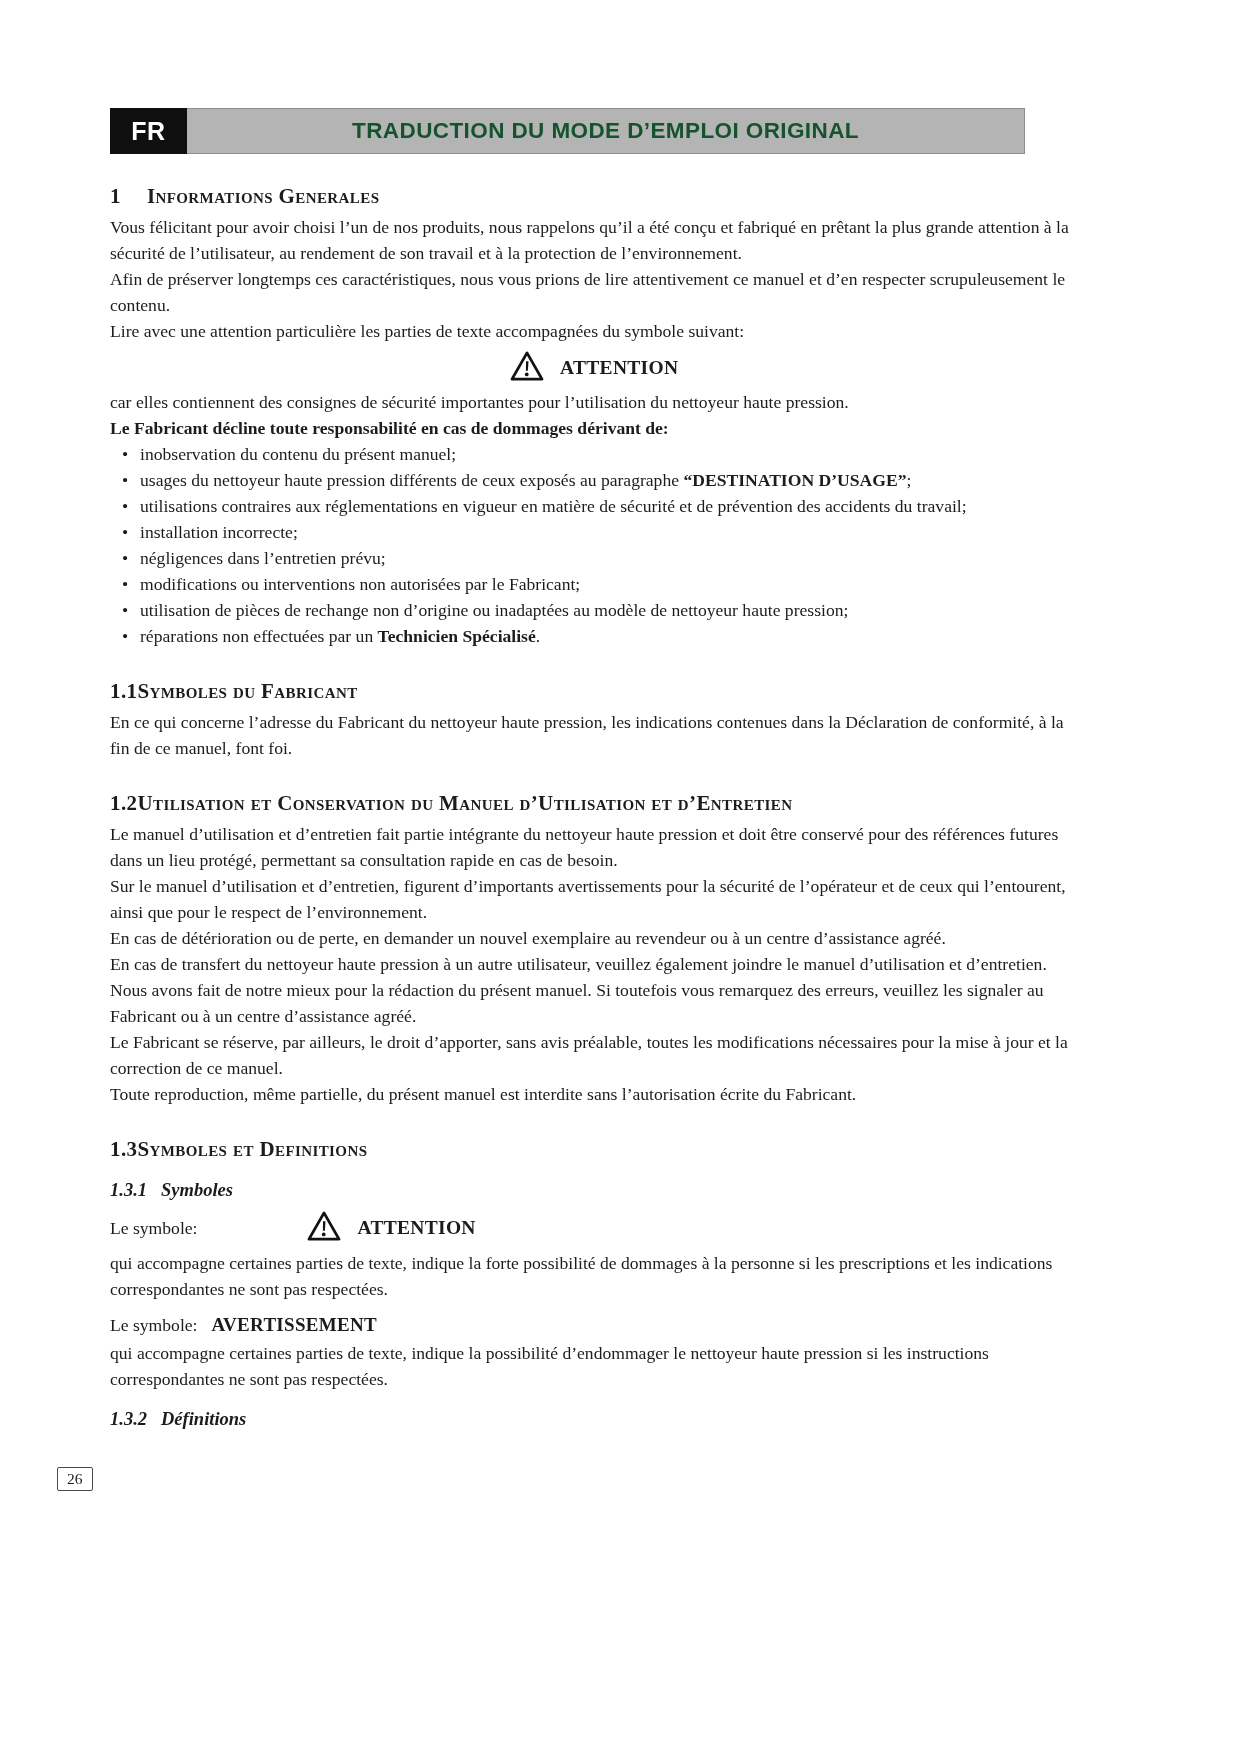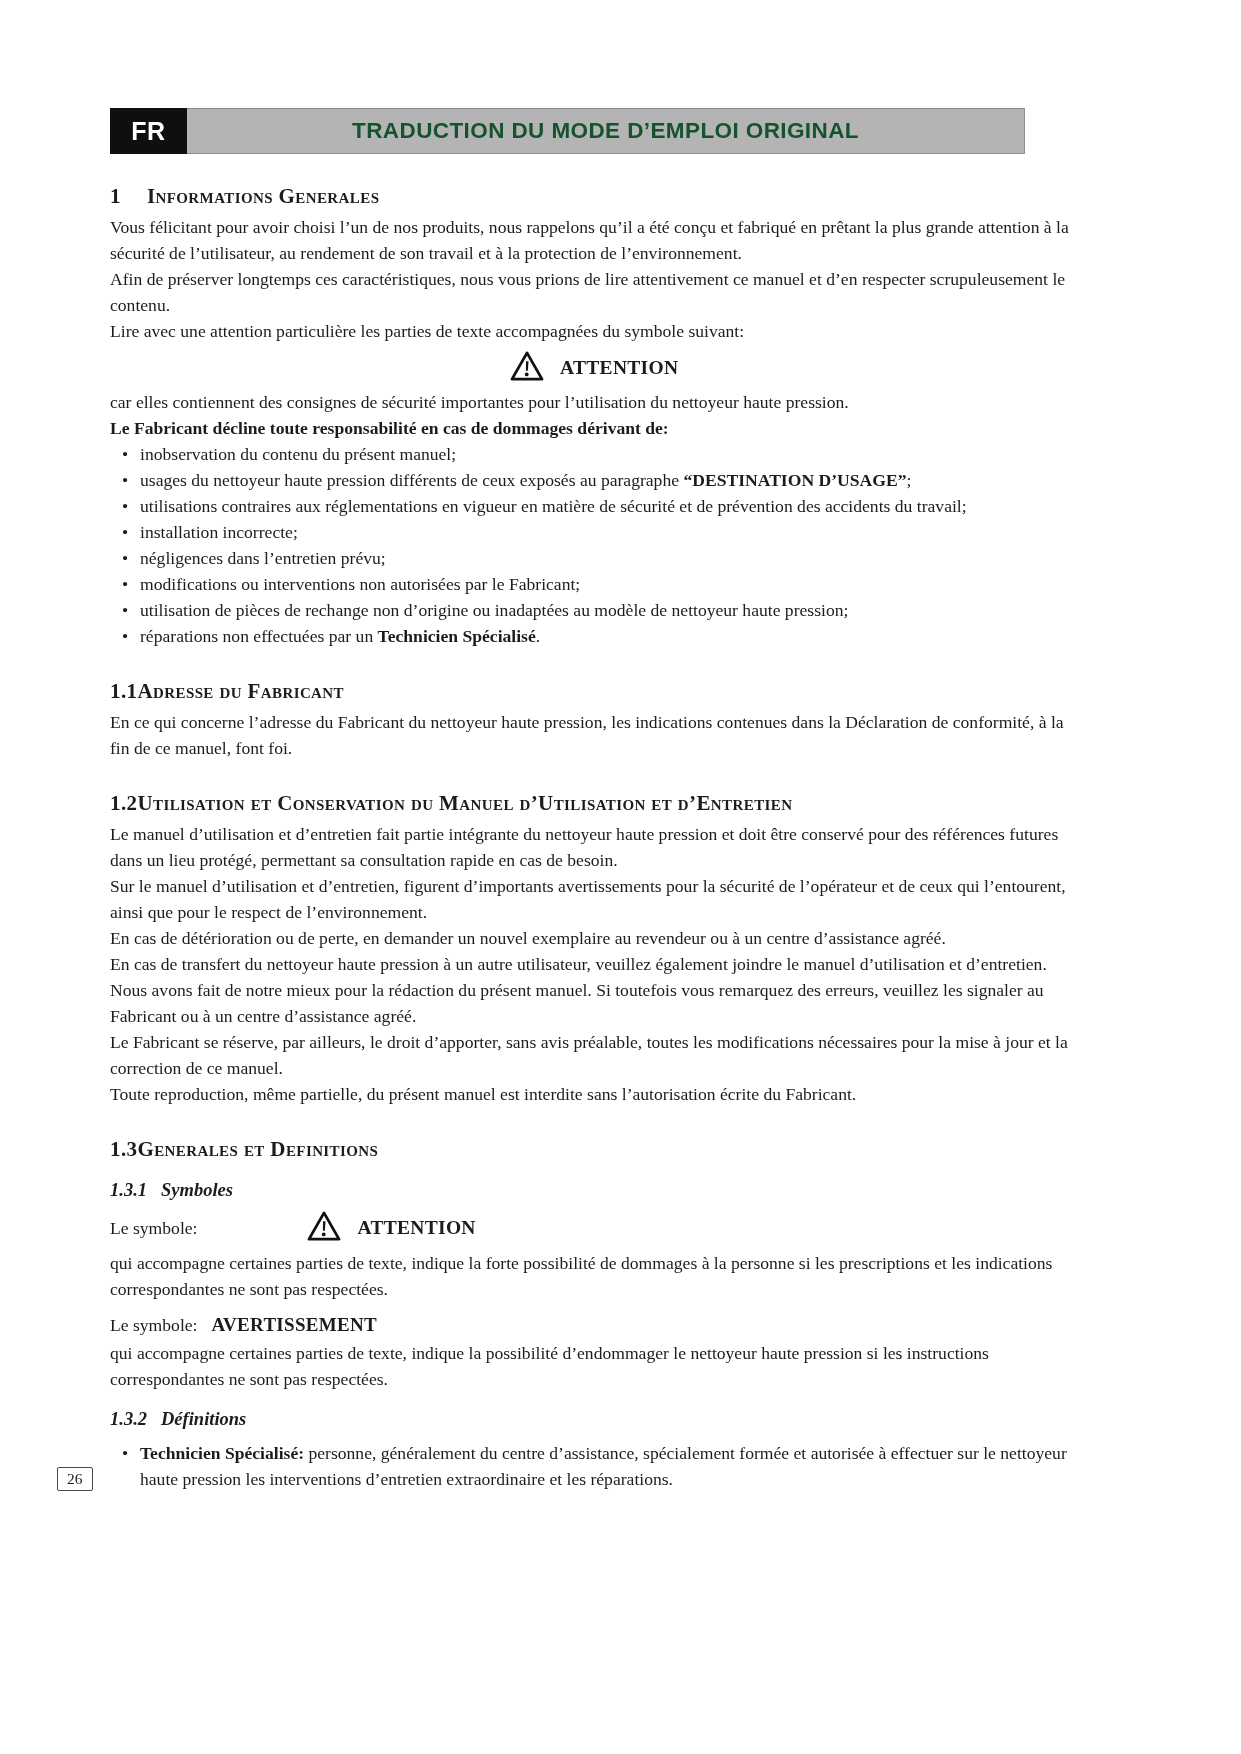--- a/index.html
+++ b/index.html
@@ -125,53 +125,50 @@
       <li><span>inobservation du contenu du présent manuel;</span><span class="bold"></span><span></span></li>
       <li><span>usages du  nettoyeur haute pression différents  de ceux  exposés  au  paragraphe </span><span class="bold">“DESTINATION D’USAGE”</span><span>;</span></li>
       <li><span>utilisations contraires aux réglementations en  vigueur en matière de sécurité et de prévention des accidents du travail;</span><span class="bold"></span><span></span></li>
       <li><span>installation incorrecte;</span><span class="bold"></span><span></span></li>
       <li><span>négligences dans l’entretien prévu;</span><span class="bold"></span><span></span></li>
       <li><span>modifications ou interventions non autorisées par le Fabricant;</span><span class="bold"></span><span></span></li>
       <li><span>utilisation de pièces de rechange non d’origine ou inadaptées au modèle de nettoyeur haute pression;</span><span class="bold"></span><span></span></li>
       <li><span>réparations non effectuées par un </span><span class="bold">Technicien Spécialisé</span><span>.</span></li>
     </ul>
 
-    <h2><span class="h-num-sm">1.1</span><span>Adresse du Fabricant</span></h2>
+    <h2><span class="h-num-sm">1.1</span><span>Symboles du Fabricant</span></h2>
     <p>En ce qui concerne l’adresse du Fabricant du nettoyeur haute pression, les indications contenues dans la Déclaration de conformité, à la fin de ce manuel, font foi.</p>
 
     <h2><span class="h-num-sm">1.2</span><span>Utilisation et Conservation du Manuel d’Utilisation et d’Entretien</span></h2>
     <p>Le manuel d’utilisation et d’entretien fait partie intégrante du nettoyeur haute pression et doit être conservé pour des références futures dans un lieu protégé, permettant sa consultation rapide en cas de besoin.</p>
     <p>Sur le manuel d’utilisation et d’entretien, figurent d’importants avertissements pour la sécurité de l’opérateur et de ceux qui l’entourent, ainsi que pour le respect de l’environnement.</p>
     <p>En cas de détérioration ou de perte, en demander un nouvel exemplaire au revendeur ou à un centre d’assistance agréé.</p>
     <p>En cas de transfert du nettoyeur haute pression à un autre utilisateur, veuillez également joindre le manuel d’utilisation et d’entretien.</p>
     <p>Nous avons fait de notre mieux pour la rédaction du présent manuel. Si toutefois vous remarquez des erreurs, veuillez les signaler au Fabricant ou à un centre d’assistance agréé.</p>
     <p>Le Fabricant se réserve, par ailleurs,  le  droit d’apporter, sans avis préalable, toutes les modifications nécessaires pour la mise à jour et la correction de ce manuel.</p>
     <p>Toute reproduction, même partielle, du présent manuel est interdite sans l’autorisation écrite du Fabricant.</p>
 
-    <h2><span class="h-num-sm">1.3</span><span>Generales et Definitions</span></h2>
+    <h2><span class="h-num-sm">1.3</span><span>Symboles et Definitions</span></h2>
 
     <h3><span class="h3-num">1.3.1</span><span>Symboles</span></h3>
 
     <div class="symbole-line">
       <span>Le symbole:</span><svg class="warn-icon" width="34" height="30" viewBox="0 0 36 32">
         <path d="M18 2 L34 30 L2 30 Z" fill="#ffffff" stroke="#121212" stroke-width="3" stroke-linejoin="round"></path>
         <path d="M17 11 L19.6 11 L18.9 21 L16.8 21 Z" fill="#121212"></path>
         <circle cx="17.7" cy="25" r="2" fill="#121212"></circle>
       </svg><span class="attn-label">ATTENTION</span>
     </div>
     <p>qui accompagne certaines parties de texte, indique la forte possibilité de dommages à la personne si les prescriptions et les indications correspondantes ne sont pas respectées.</p>
 
     <div class="symbole-line2">
       <span>Le symbole:</span><span class="attn-label">AVERTISSEMENT</span>
     </div>
     <p>qui accompagne certaines parties de texte, indique la possibilité d’endommager le nettoyeur haute pression si les instructions correspondantes ne sont pas respectées.</p>
 
     <h3><span class="h3-num">1.3.2</span><span>Définitions</span></h3>
 
-    <ul class="bullets">
-      <li><span class="bold">Technicien Spécialisé:</span><span> personne, généralement du centre d’assistance, spécialement formée et autorisée à effectuer sur le nettoyeur haute pression les interventions d’entretien extraordinaire et les réparations.</span></li>
-    </ul>
 
   </div>
 
   <div class="page-number"><span>26</span></div>
 
 </div>
 
 </body></html>

